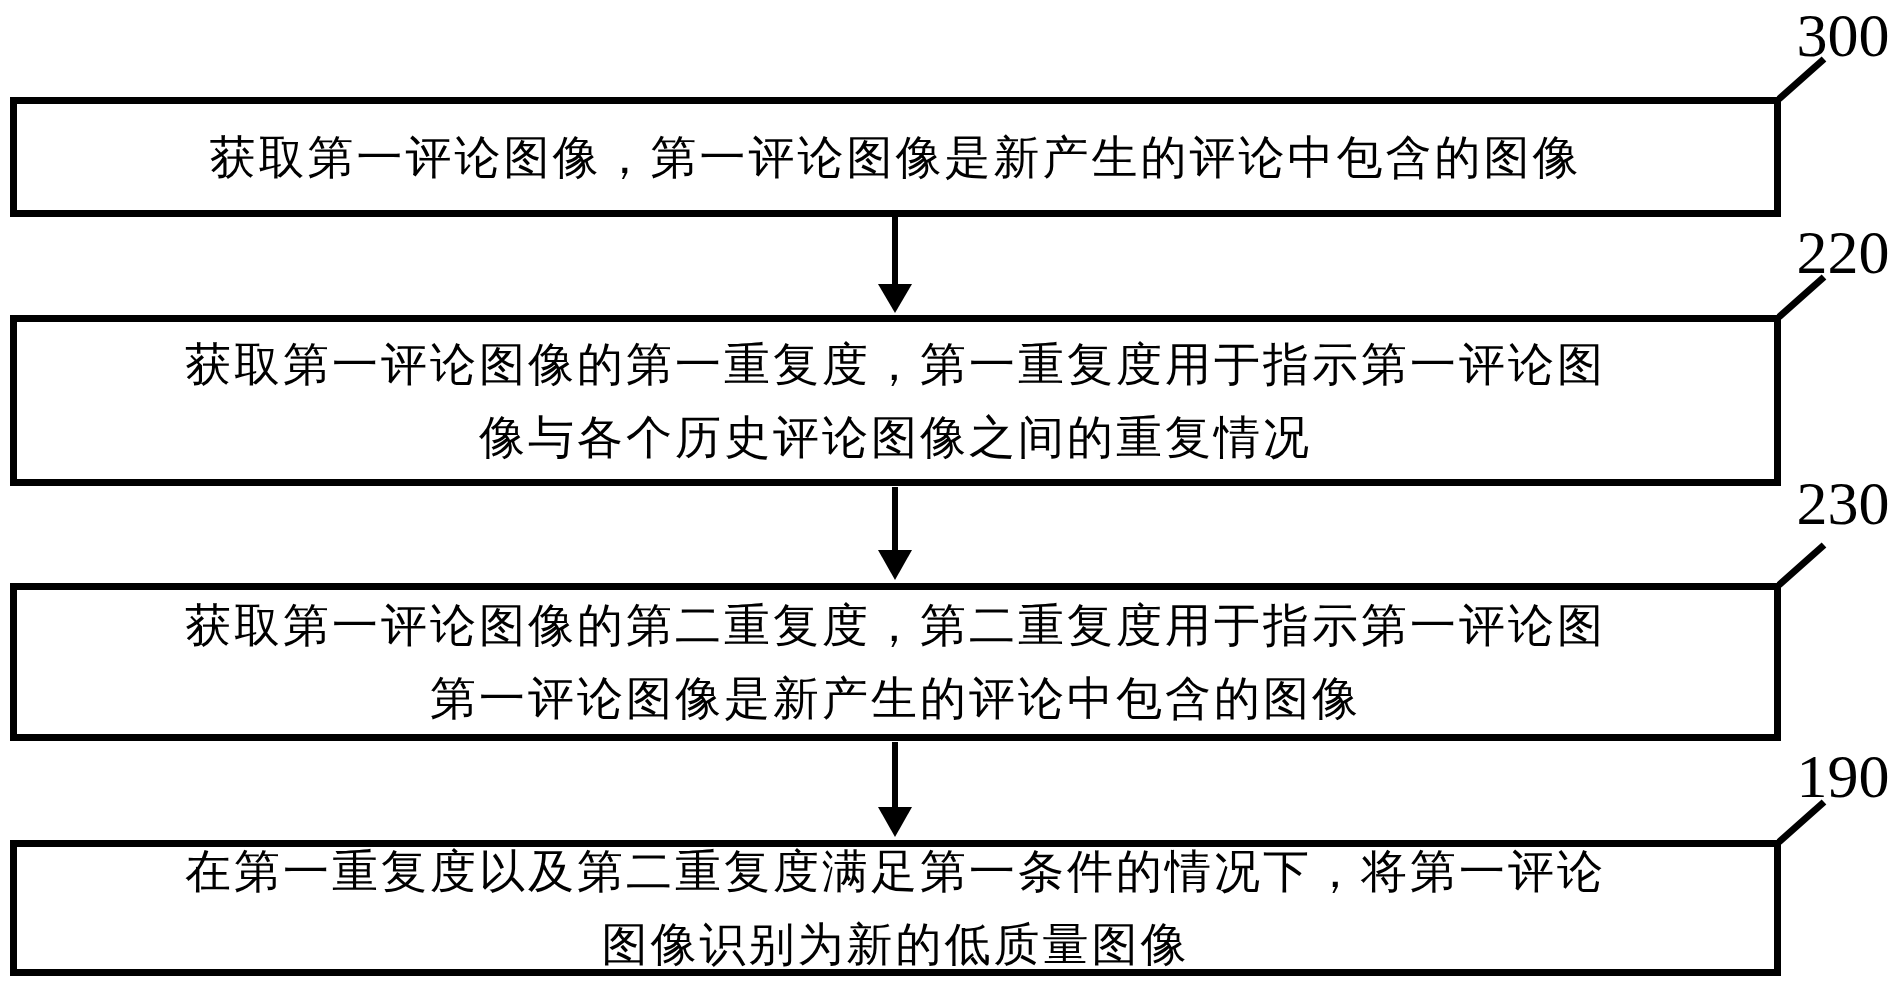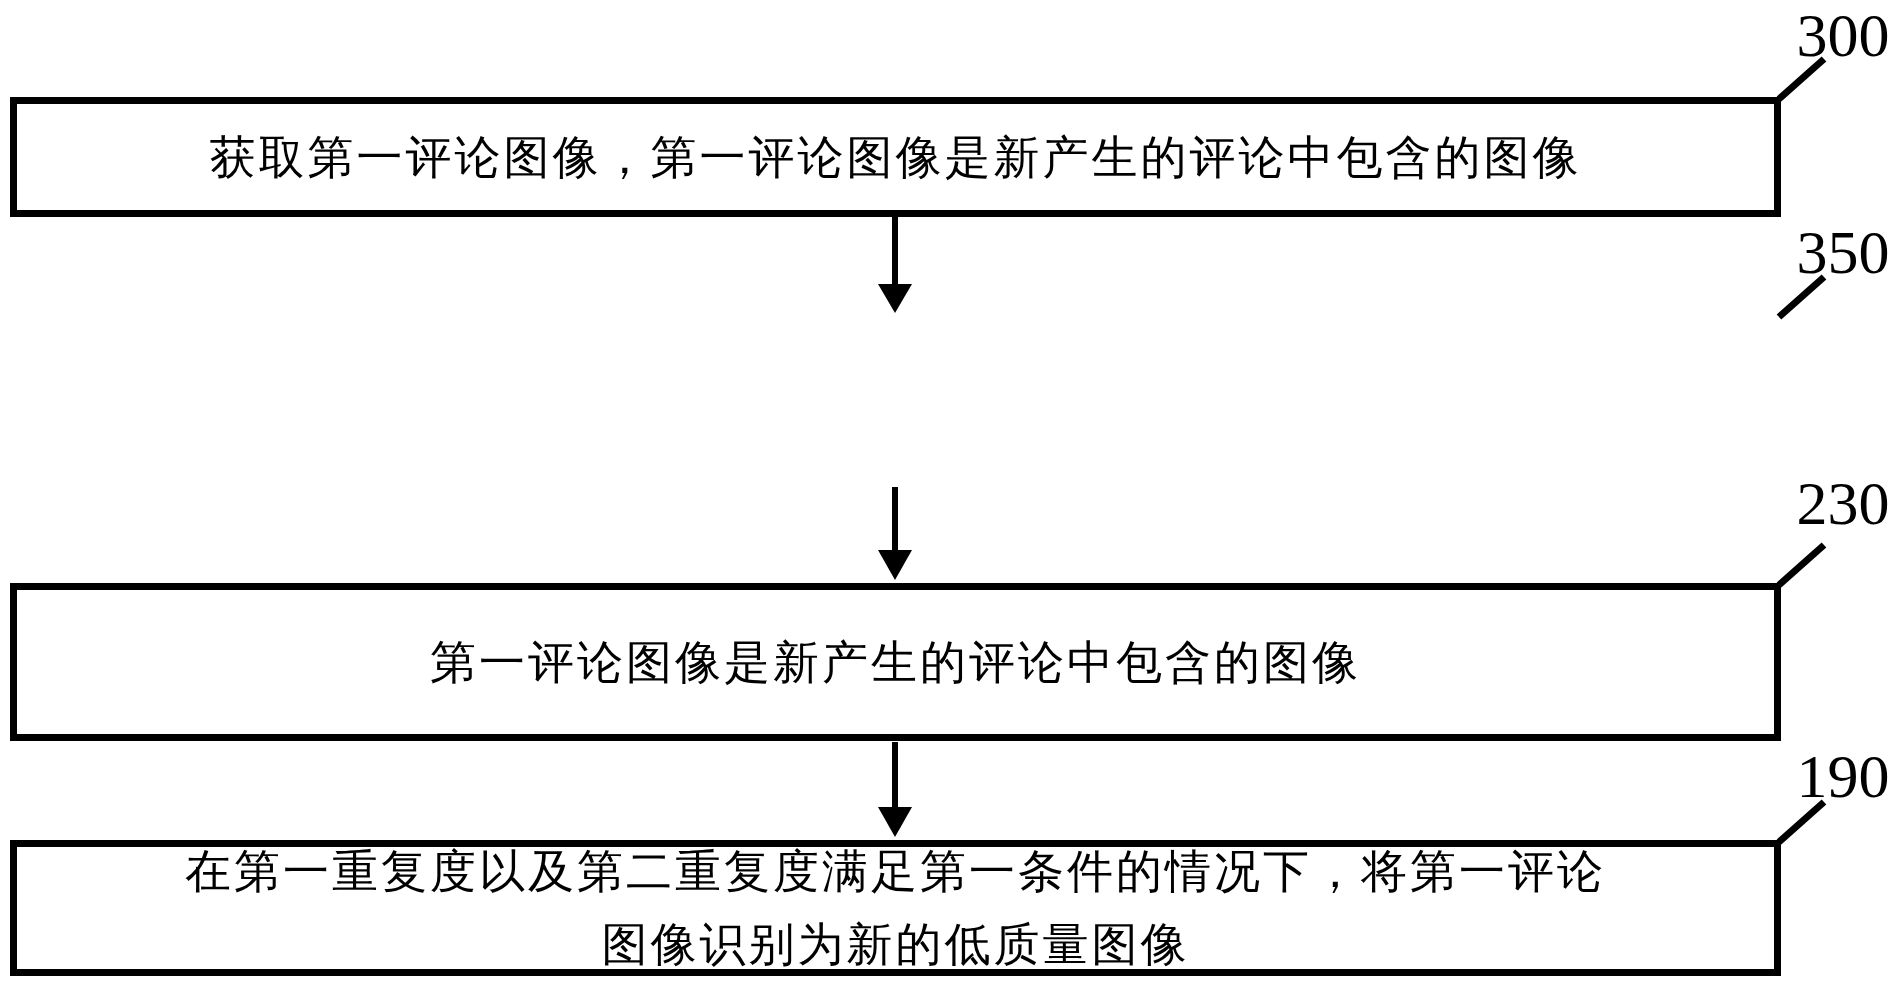--- a/index.html
+++ b/index.html
@@ -54,32 +54,37 @@
 </style>
 </head>
 <body>
 
 <div class="canvas">
 
   <div class="step-box" style="top:97px;height:120px">
     <div class="step-line">获取第一评论图像，第一评论图像是新产生的评论中包含的图像</div>
   </div>
 
+  <div class="step-box" style="top:315px;height:171px">
+    <div class="step-line">获取第一评论图像的第一重复度，第一重复度用于指示第一评论图</div>
+    <div class="step-line">像与各个历史评论图像之间的重复情况</div>
+  </div>
 
   <div class="step-box" style="top:583px;height:158px">
+    <div class="step-line">获取第一评论图像的第二重复度，第二重复度用于指示第一评论图</div>
     <div class="step-line">第一评论图像是新产生的评论中包含的图像</div>
   </div>
 
   <div class="step-box" style="top:840px;height:136px">
     <div class="step-line">在第一重复度以及第二重复度满足第一条件的情况下，将第一评论</div>
     <div class="step-line">图像识别为新的低质量图像</div>
   </div>
 
   <div class="ref-label" style="left:1793px;top:4px">300</div>
-  <div class="ref-label" style="left:1793px;top:221px">350</div>
+  <div class="ref-label" style="left:1793px;top:221px">220</div>
   <div class="ref-label" style="left:1793px;top:472px">230</div>
   <div class="ref-label" style="left:1793px;top:745px">190</div>
 
   <svg class="overlay" viewBox="0 0 1895 1007" xmlns="http://www.w3.org/2000/svg">
 
     <line x1="1779" y1="99" x2="1824" y2="59" stroke="#000000" stroke-width="7"></line>
     <line x1="1779" y1="317" x2="1824" y2="277" stroke="#000000" stroke-width="7"></line>
     <line x1="1779" y1="585" x2="1824" y2="545" stroke="#000000" stroke-width="7"></line>
     <line x1="1779" y1="842" x2="1824" y2="802" stroke="#000000" stroke-width="7"></line>
 

